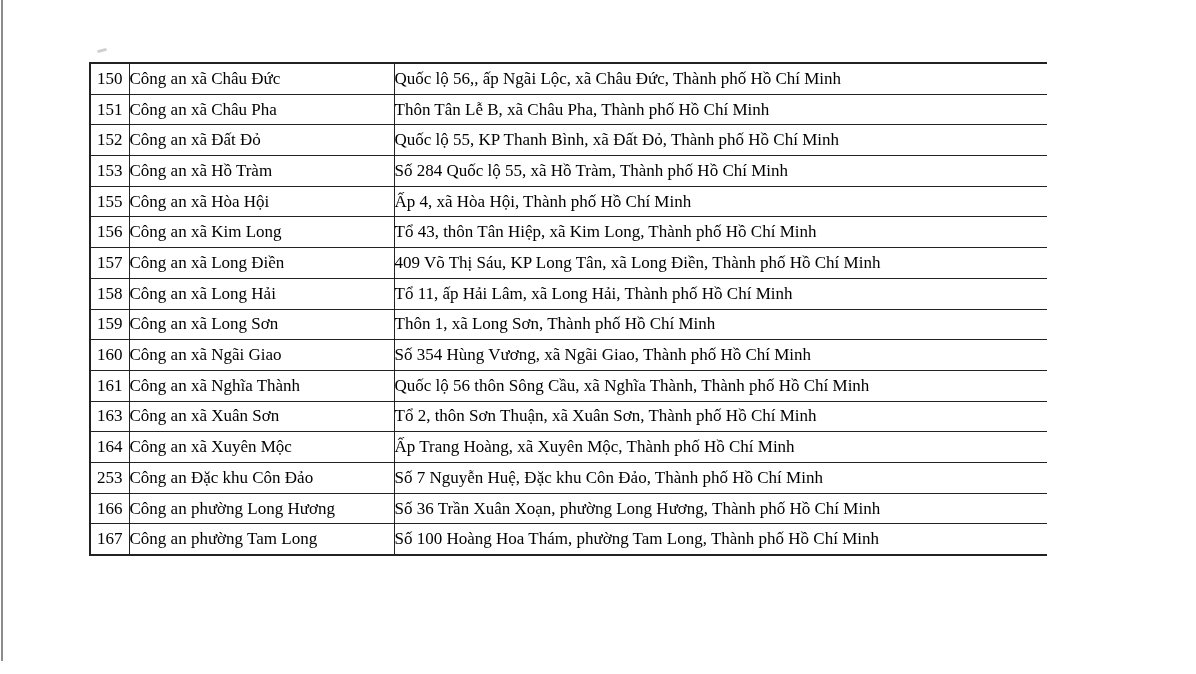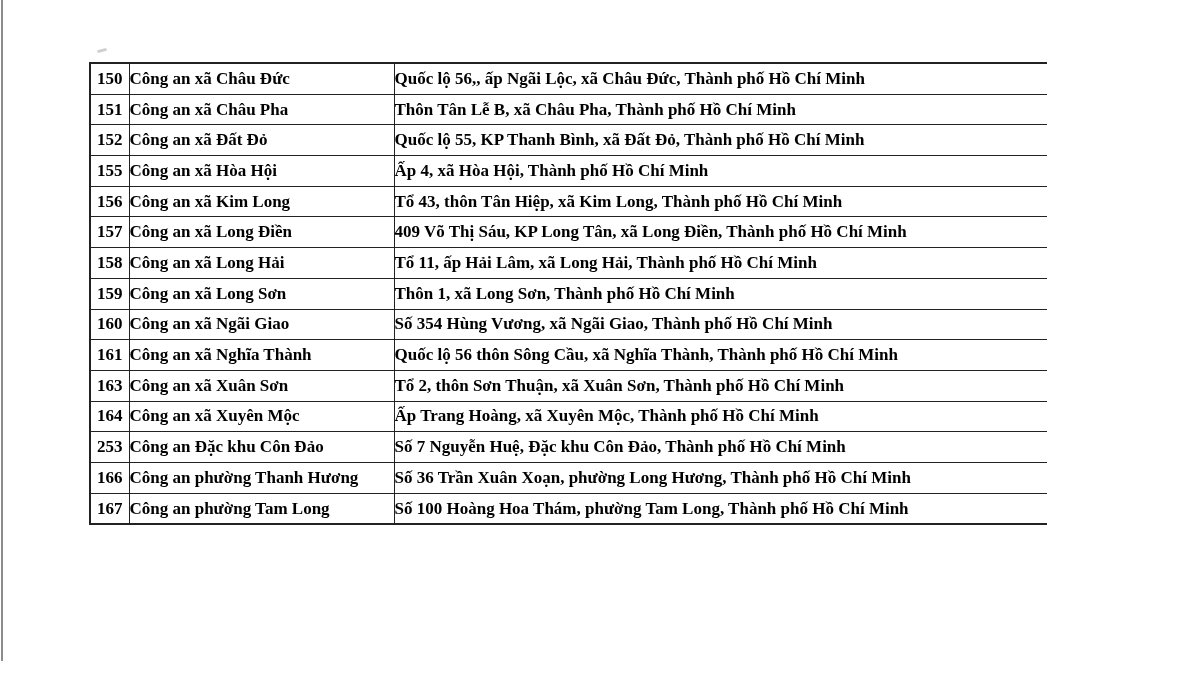--- a/index.html
+++ b/index.html
@@ -8,21 +8,20 @@
     background: #ffffff;
   }
   .page {
     position: relative;
     width: 1047px;
     height: 674px;
     background: #ffffff;
     overflow: hidden;
     font-family: "Liberation Serif", "DejaVu Serif", serif;
     color: #000000;
-    font-weight: bold;
   }
   .left-edge {
     position: absolute;
     left: 1px;
     top: 0;
     width: 2px;
     height: 661px;
     background: #8c8c8c;
   }
   .smudge {
@@ -82,20 +81,25 @@
         <td class="c-idx">151</td>
         <td class="c-name">Công an xã Châu Pha</td>
         <td class="c-addr">Thôn Tân Lễ B, xã Châu Pha, Thành phố Hồ Chí Minh</td>
       </tr>
       <tr>
         <td class="c-idx">152</td>
         <td class="c-name">Công an xã Đất Đỏ</td>
         <td class="c-addr">Quốc lộ 55, KP Thanh Bình, xã Đất Đỏ, Thành phố Hồ Chí Minh</td>
       </tr>
       <tr>
+        <td class="c-idx">153</td>
+        <td class="c-name">Công an xã Hồ Tràm</td>
+        <td class="c-addr">Số 284 Quốc lộ 55, xã Hồ Tràm, Thành phố Hồ Chí Minh</td>
+      </tr>
+      <tr>
         <td class="c-idx">155</td>
         <td class="c-name">Công an xã Hòa Hội</td>
         <td class="c-addr">Ấp 4, xã Hòa Hội, Thành phố Hồ Chí Minh</td>
       </tr>
       <tr>
         <td class="c-idx">156</td>
         <td class="c-name">Công an xã Kim Long</td>
         <td class="c-addr">Tổ 43, thôn Tân Hiệp, xã Kim Long, Thành phố Hồ Chí Minh</td>
       </tr>
       <tr>
@@ -133,21 +137,21 @@
         <td class="c-name">Công an xã Xuyên Mộc</td>
         <td class="c-addr">Ấp Trang Hoàng, xã Xuyên Mộc, Thành phố Hồ Chí Minh</td>
       </tr>
       <tr>
         <td class="c-idx">253</td>
         <td class="c-name">Công an Đặc khu Côn Đảo</td>
         <td class="c-addr">Số 7 Nguyễn Huệ, Đặc khu Côn Đảo, Thành phố Hồ Chí Minh</td>
       </tr>
       <tr>
         <td class="c-idx">166</td>
-        <td class="c-name">Công an phường Thanh Hương</td>
+        <td class="c-name">Công an phường Long Hương</td>
         <td class="c-addr">Số 36 Trần Xuân Xoạn, phường Long Hương, Thành phố Hồ Chí Minh</td>
       </tr>
       <tr>
         <td class="c-idx">167</td>
         <td class="c-name">Công an phường Tam Long</td>
         <td class="c-addr">Số 100 Hoàng Hoa Thám, phường Tam Long, Thành phố Hồ Chí Minh</td>
       </tr>
     </tbody>
   </table>
 </div>

